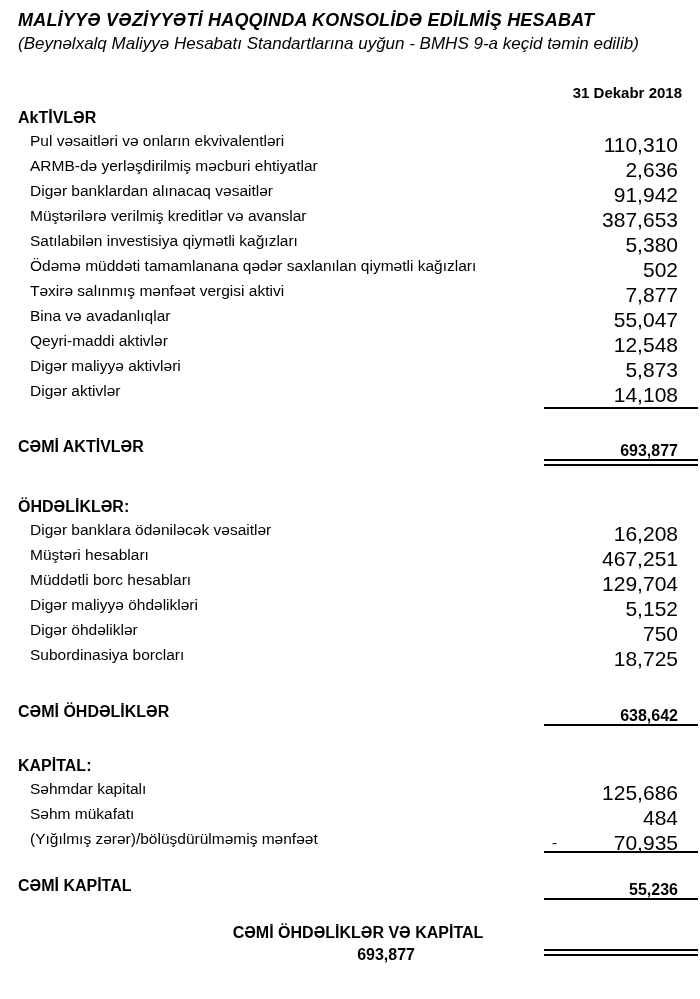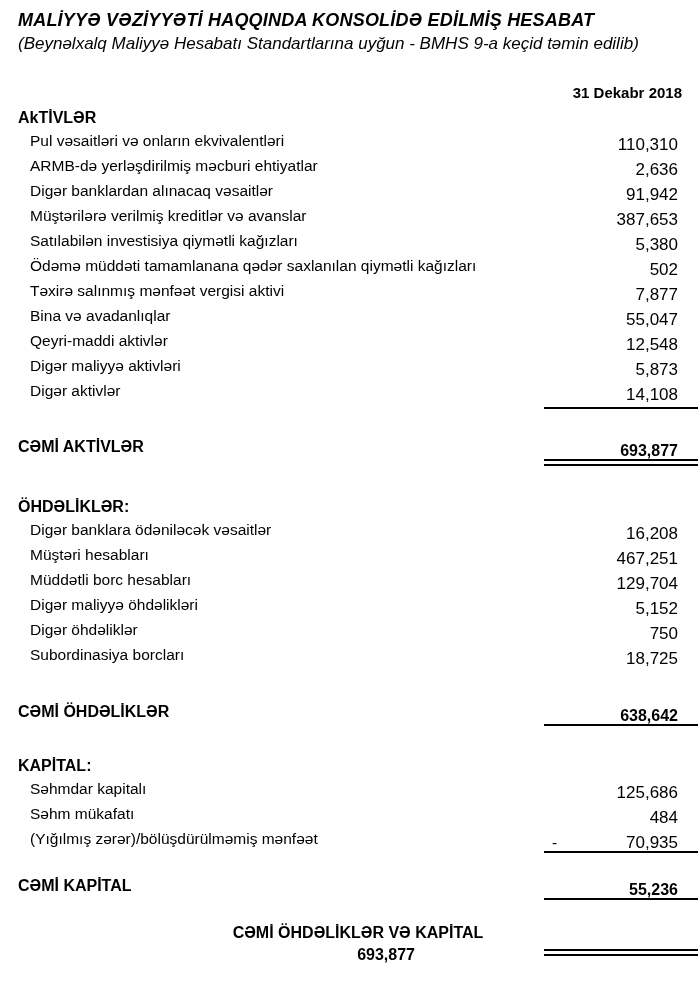--- a/index.html
+++ b/index.html
@@ -33,21 +33,21 @@
   #liabilities-heading { margin-top: 31px; }
   #capital-heading { margin-top: 30px; }
 
   .row { display: flex; justify-content: space-between; align-items: center; height: 25px; }
   .row .label { font-size: 15.5px; padding-left: 12px; white-space: nowrap; }
   .row .amount {
     width: 154px; flex: none; box-sizing: border-box;
     display: flex; justify-content: flex-end; align-items: center;
   }
   .row .amount .val {
-    font-size: 17px; padding-right: 20px;
+    font-size: 21px; padding-right: 20px;
     position: relative; top: 4px; white-space: nowrap;
   }
   .amount.with-sign { justify-content: space-between; }
   .sign { font-size: 15.5px; padding-left: 8px; position: relative; top: 4px; }
 
   .total-row .label { font-size: 16px; font-weight: 700; padding-left: 0; }
   .total-row .amount .val { font-weight: 700; font-size: 16px; }
   #total-assets-row { margin-top: 25px; }
   #total-liabilities-row { margin-top: 32px; }
   #total-capital-row { margin-top: 20px; }

